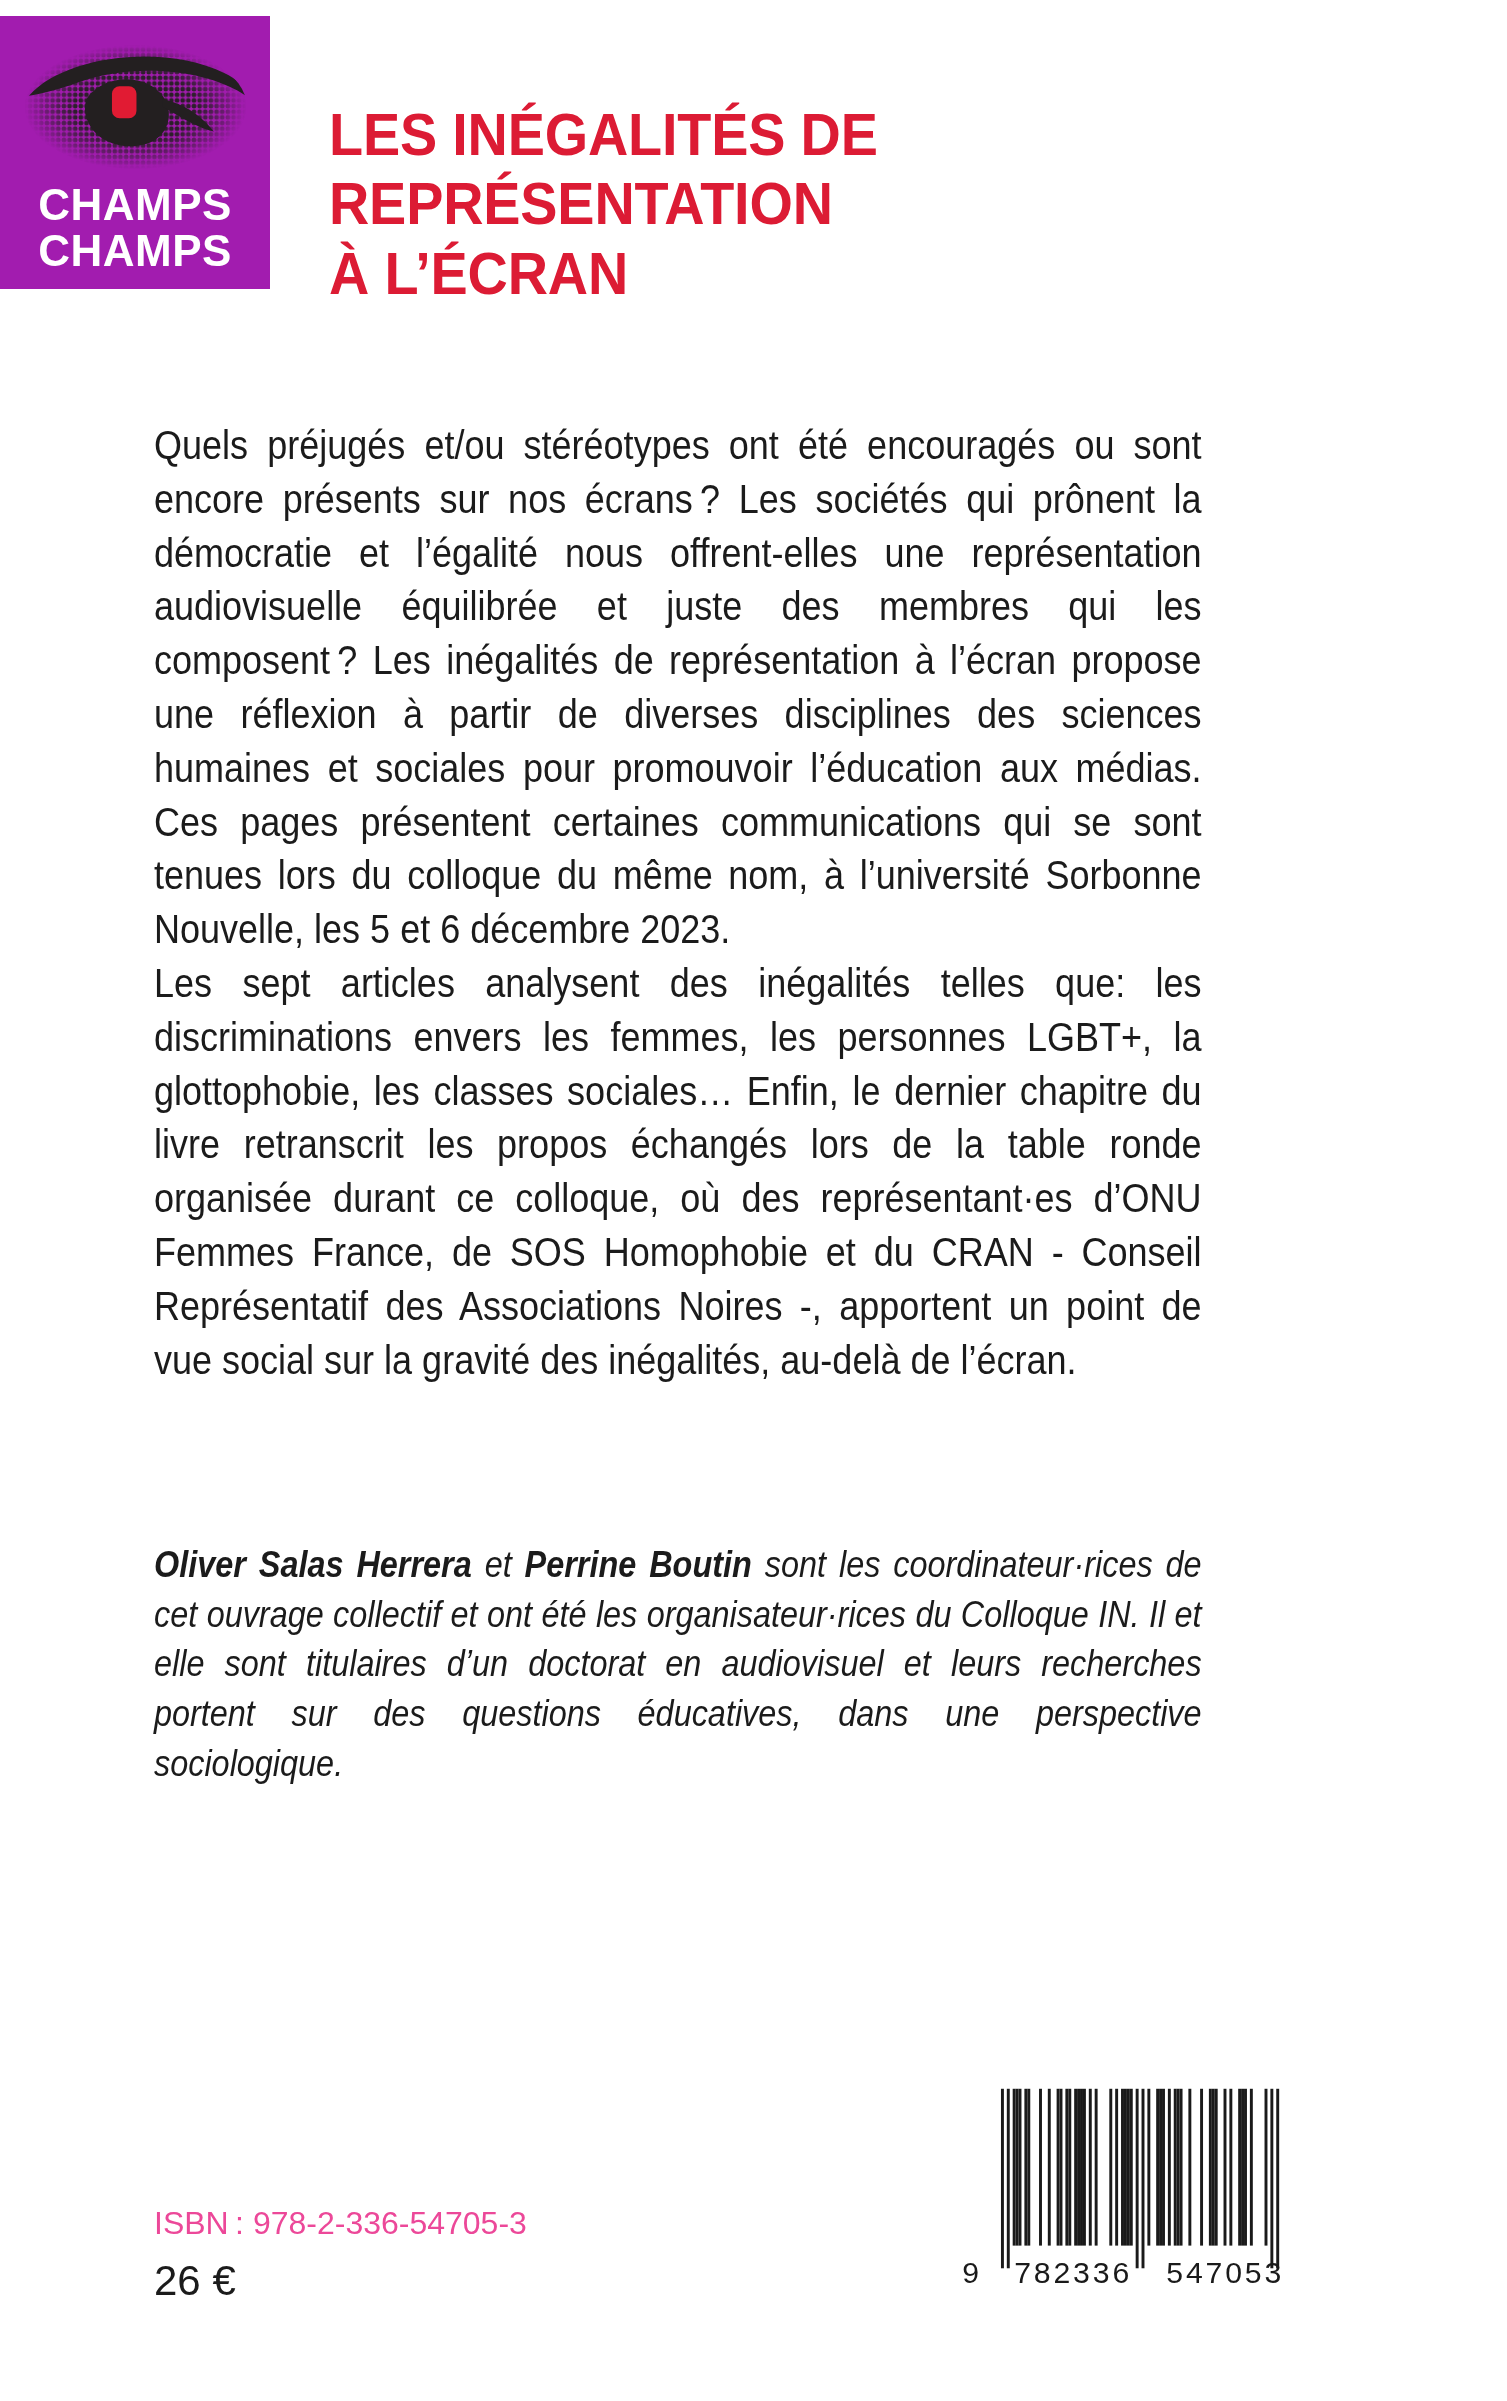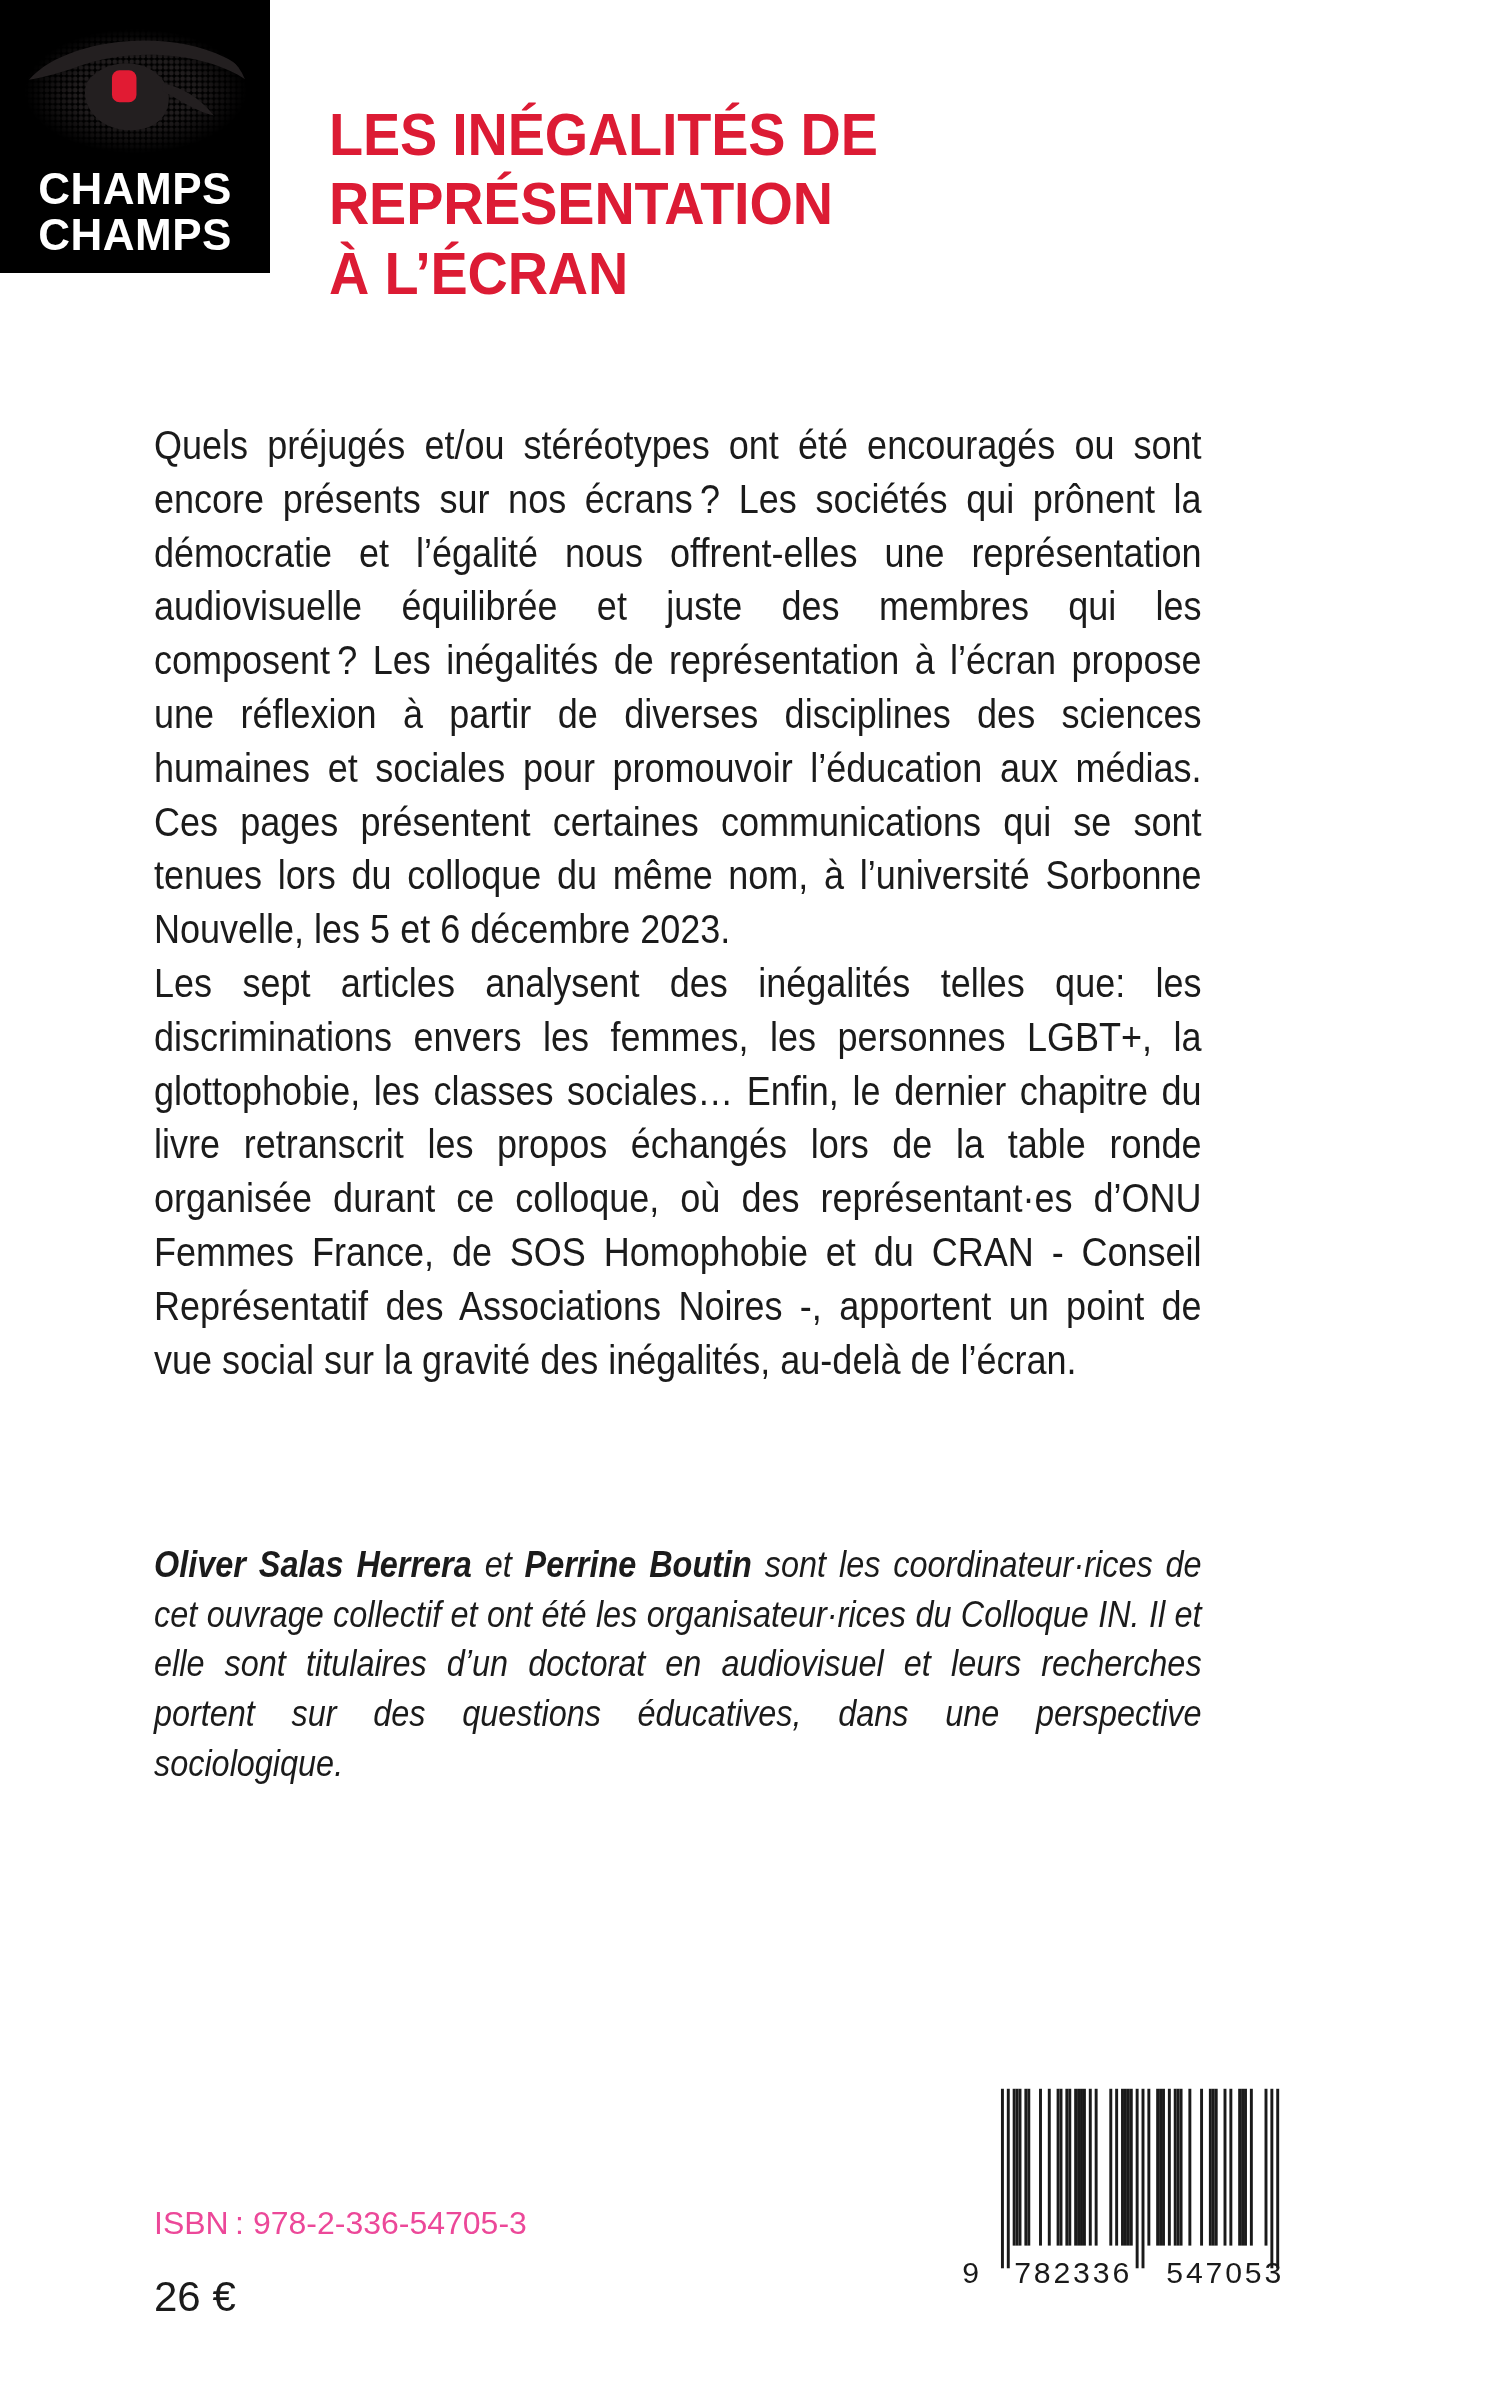--- a/index.html
+++ b/index.html
@@ -13,24 +13,24 @@
     position: relative;
     font-family: "Liberation Sans", sans-serif;
     -webkit-font-smoothing: antialiased;
     overflow: hidden;
   }
 
   
   .logo-block {
     position: absolute;
     left: 0;
-    top: 0;
+    top: 16px;
     width: 270px;
     height: 273px;
-    background: #000000;
+    background: #a21caf;
     overflow: hidden;
   }
   .logo-eye {
     position: absolute;
     left: 21px;
     top: 24.6px;
     width: 230px;
     height: 132px;
   }
   .logo-eye svg { display: block; width: 100%; height: 100%; }
@@ -120,21 +120,20 @@
   }
   .price-line {
     position: absolute;
     left: 154px;
     top: 2257px;
     color: #1b1b1b;
     font-family: "Liberation Sans Narrow", "Liberation Sans", sans-serif;
     font-weight: 400;
     font-size: 42px;
     white-space: nowrap;
-    margin-top: 16px;
   }
 
   
   .barcode-wrap {
     position: absolute;
     left: 946px;
     top: 2068px;
     width: 382px;
     height: 222px;
   }

